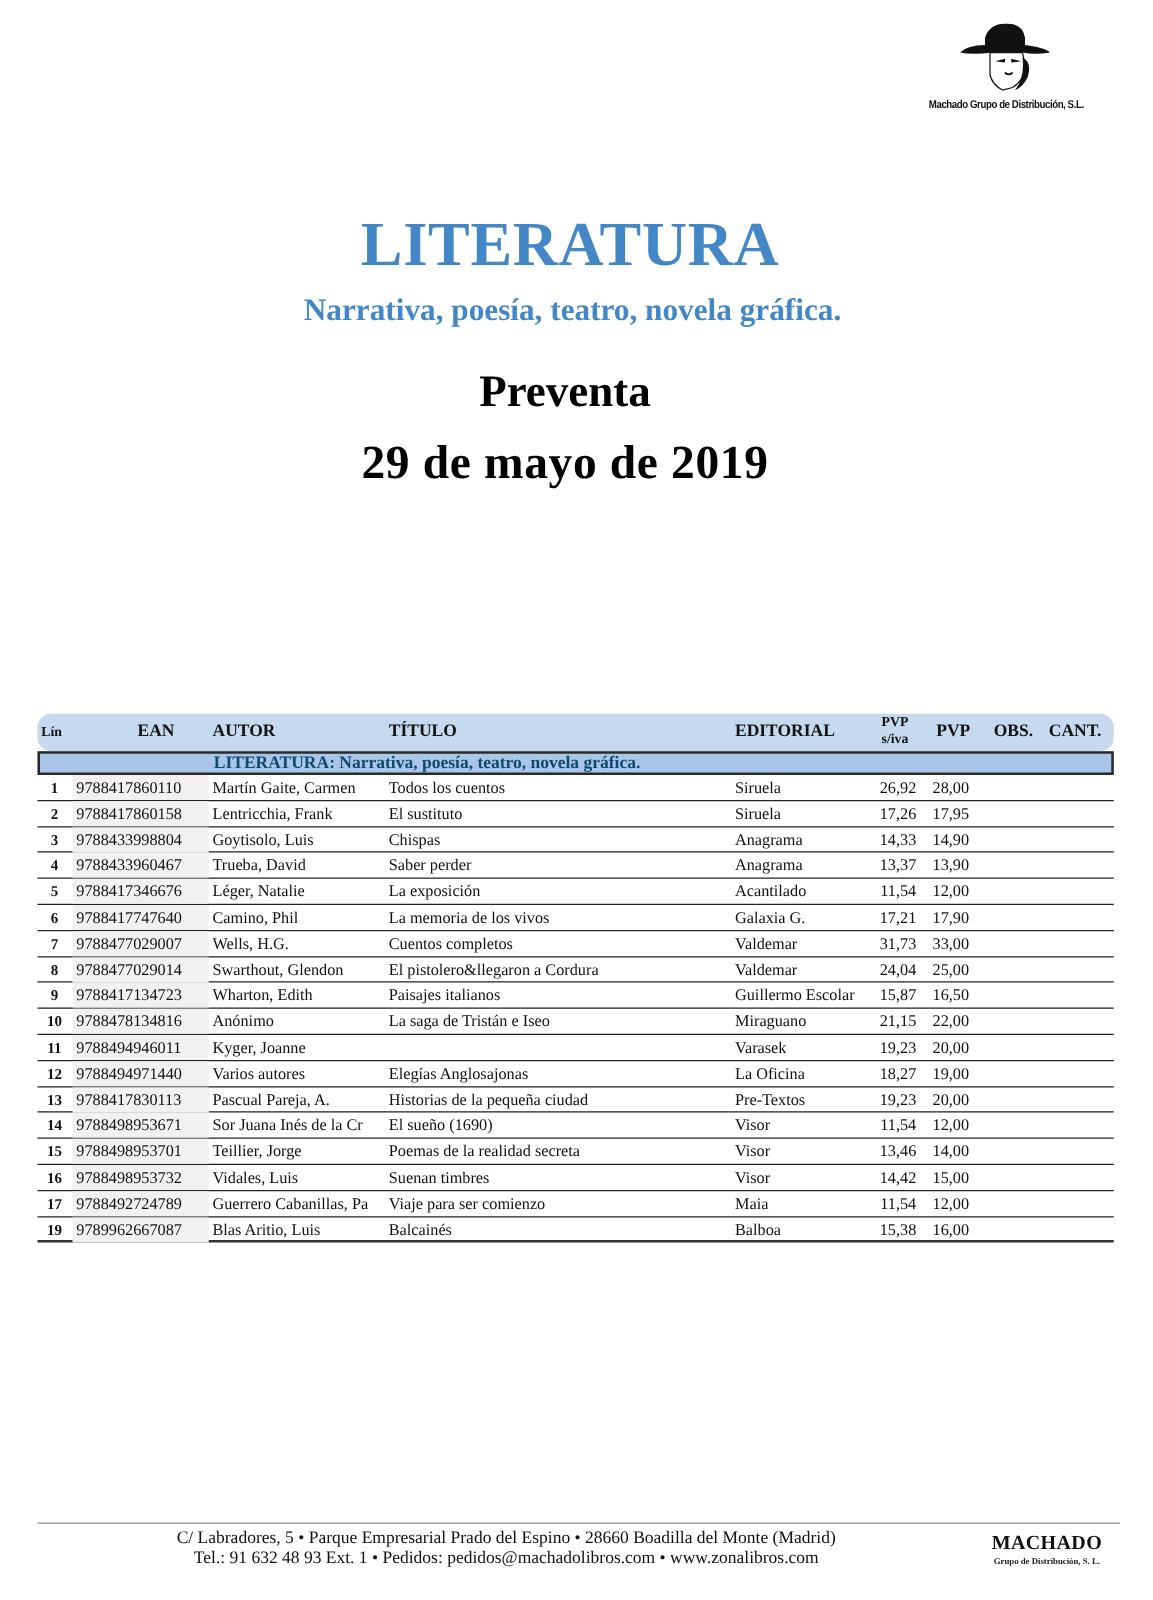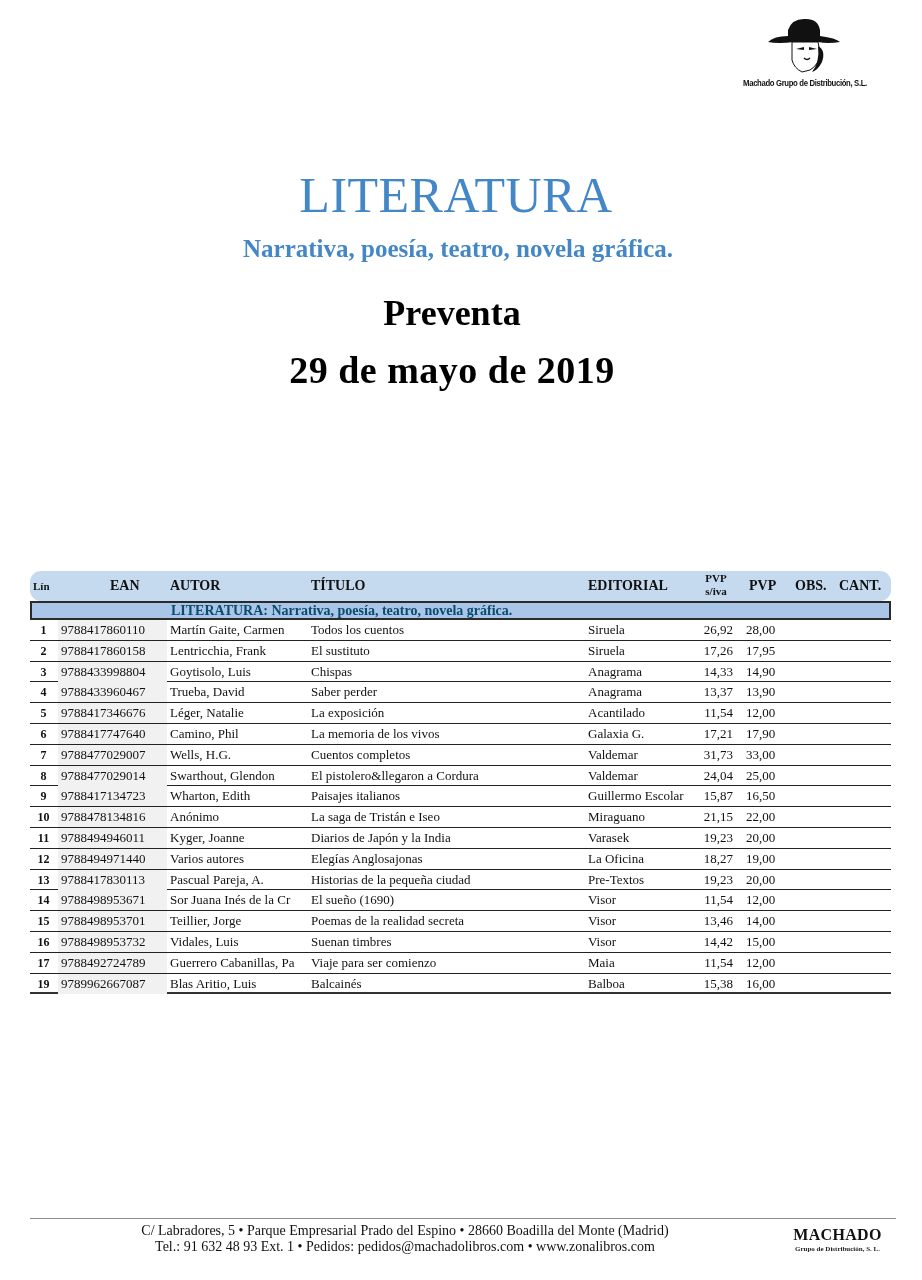--- a/index.html
+++ b/index.html
@@ -1,21 +1,21 @@
 <!DOCTYPE html>
 <html><head>
   <meta charset="utf-8">
   <style>
     html, body { margin: 0; padding: 0; background: #ffffff; }
     body { width: 922px; height: 1280px; position: relative; overflow: hidden; font-family: "DejaVu Serif", serif; color: #111; }
     .logo { position: absolute; left: 730px; top: 16px; width: 150px; height: 82px; }
     .logo svg { position: absolute; left: 28px; top: 0; }
     .logo-caption { position: absolute; left: 0; top: 62px; width: 150px; text-align: center; font-family: "Liberation Sans", sans-serif; font-size: 9px; font-weight: bold; letter-spacing: -0.4px; color: #111; transform: scaleX(0.86); }
 
-    .title { position: absolute; left: 0; width: 912px; top: 166px; text-align: center; font-family: "Liberation Serif", serif; font-weight: normal; font-size: 50px; color: #4487c7; letter-spacing: 0.5px; }
+    .title { position: absolute; left: 0; width: 912px; top: 166px; text-align: center; font-family: "Liberation Serif", serif; font-weight: bold; font-size: 50px; color: #4487c7; letter-spacing: 0.5px; }
     .subtitle { position: absolute; left: 0; width: 916px; top: 235px; text-align: center; font-family: "Liberation Serif", serif; font-weight: bold; font-size: 25px; color: #4487c7; }
     .preventa { position: absolute; left: 0; width: 904px; top: 292px; text-align: center; font-family: "Liberation Serif", serif; font-weight: bold; font-size: 36px; color: #000; }
     .date { position: absolute; left: 0; width: 904px; top: 348px; text-align: center; font-family: "Liberation Serif", serif; font-weight: bold; font-size: 38px; color: #000; letter-spacing: 0.5px; }
 
     .table { position: absolute; left: 30px; top: 571px; width: 861px; font-family: "Liberation Serif", serif; }
     .thead { position: relative; height: 30px; background: #c5d9ef; border-radius: 11px; }
     .th { position: absolute; top: 0; height: 30px; line-height: 30px; font-weight: bold; font-size: 14px; color: #111; white-space: nowrap; }
     .th.small { font-size: 11px; }
     .th.two { line-height: 13px; font-size: 11px; text-align: center; top: 1px; }
     .section-row { position: relative; height: 19px; background: #a9c5e7; border: 2px solid #2a2a2a; box-sizing: border-box; }
@@ -186,21 +186,20 @@
         <span class="cell c-edit">Miraguano</span>
         <span class="cell c-pvps">21,15</span>
         <span class="cell c-pvp">22,00</span>
         <span class="cell c-obs"></span>
         <span class="cell c-cant"></span>
       </div>
     <div class="row">
         <span class="cell c-lin">11</span>
         <span class="cell c-ean">9788494946011</span>
         <span class="cell c-autor">Kyger, Joanne</span>
-        <span class="cell c-titulo">Diarios de Japón y la India</span>
         <span class="cell c-edit">Varasek</span>
         <span class="cell c-pvps">19,23</span>
         <span class="cell c-pvp">20,00</span>
         <span class="cell c-obs"></span>
         <span class="cell c-cant"></span>
       </div>
     <div class="row">
         <span class="cell c-lin">12</span>
         <span class="cell c-ean">9788494971440</span>
         <span class="cell c-autor">Varios autores</span>

